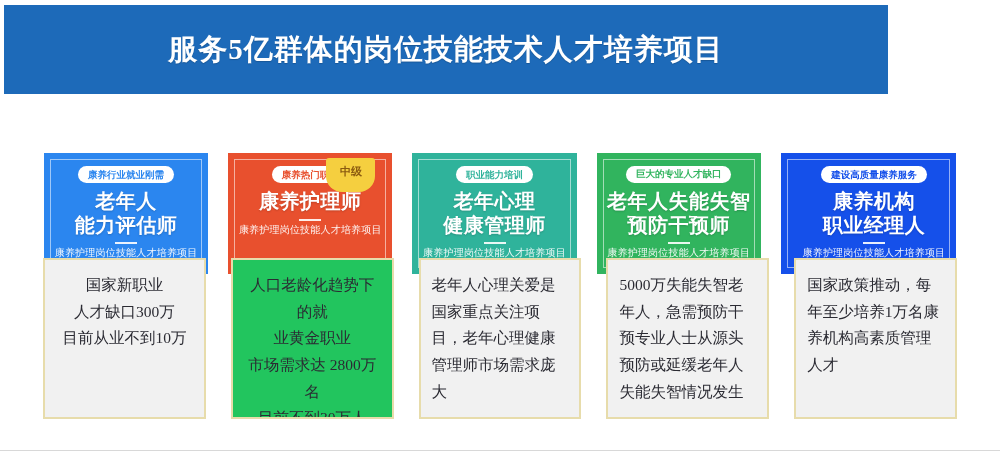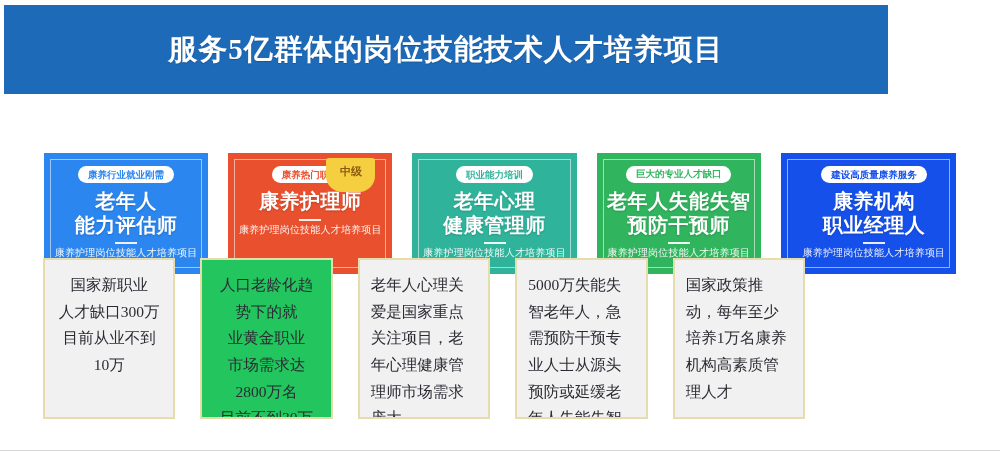--- a/index.html
+++ b/index.html
@@ -136,21 +136,21 @@
     font-weight: bold;
     line-height: 1;
     font-family: "DejaVu Sans", "Liberation Sans", sans-serif;
   }
 
   
   .desc-row {
     position: absolute;
     left: 43px;
     top: 258px;
-    width: 762px;
+    width: 914px;
     height: 161px;
     display: flex;
     gap: 25px;
   }
   .desc-box {
     flex: 1 1 0;
     box-sizing: border-box;
     background: #f1f1f1;
     border: 2px solid #e7dcab;
     padding: 12px 11px 10px 11px;

